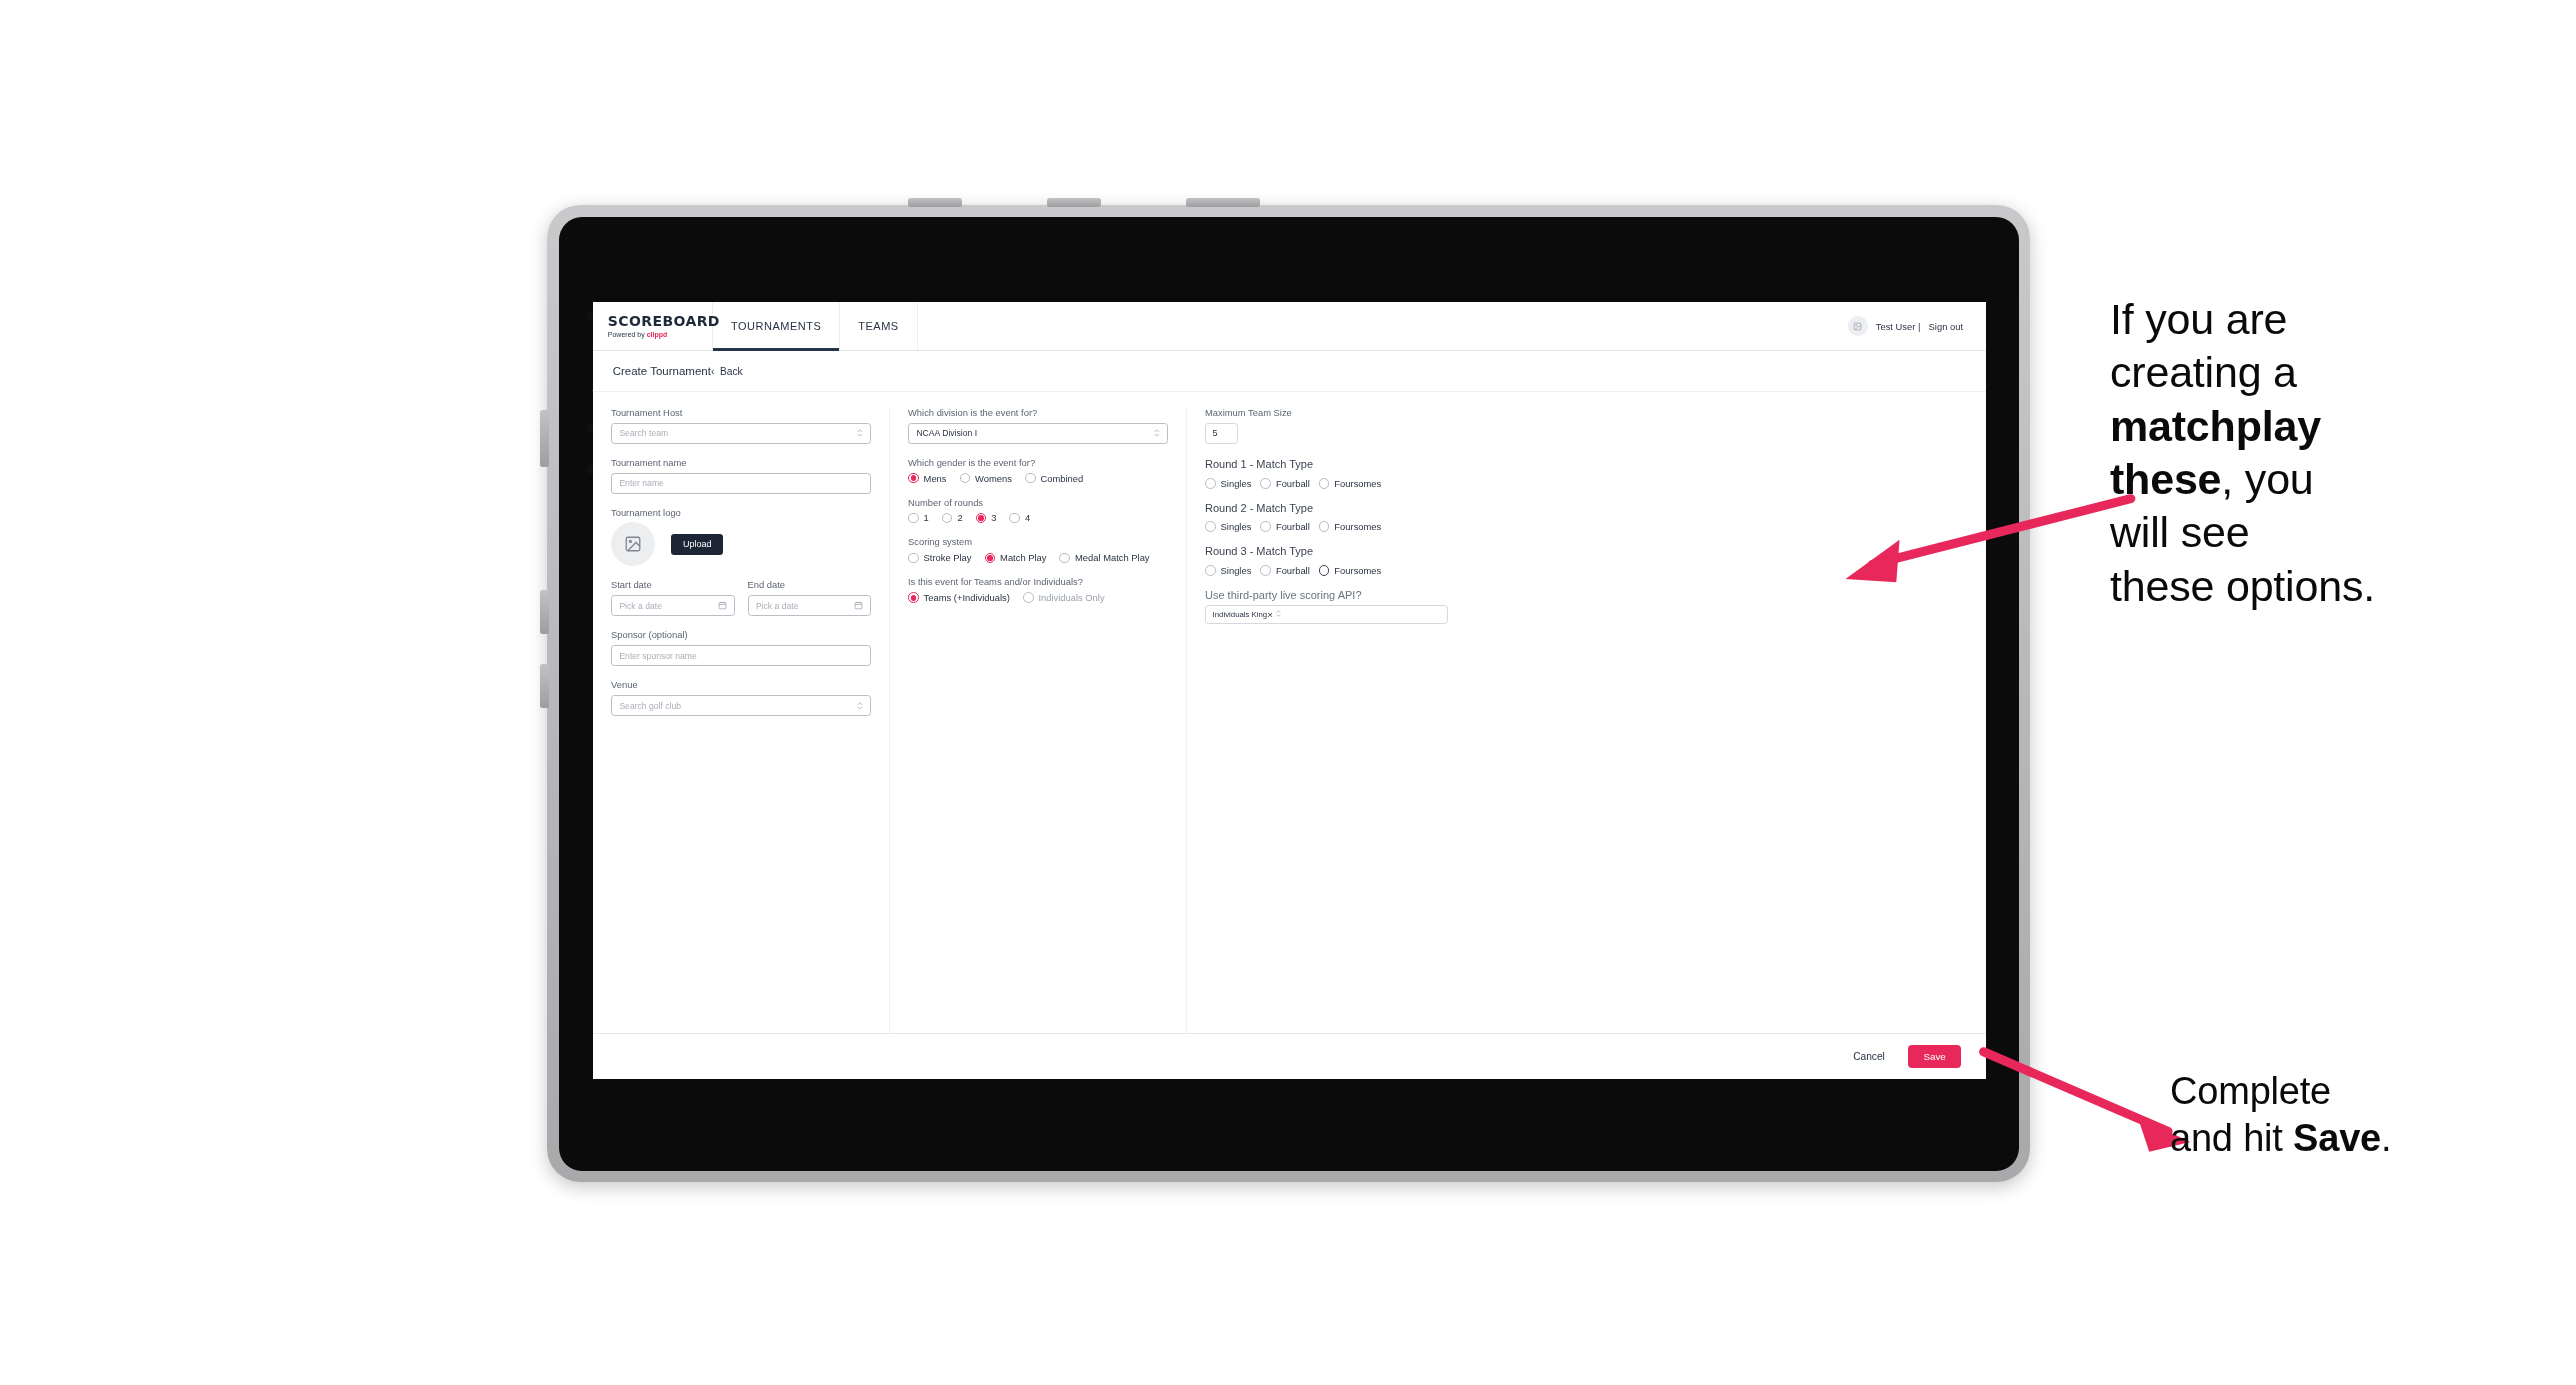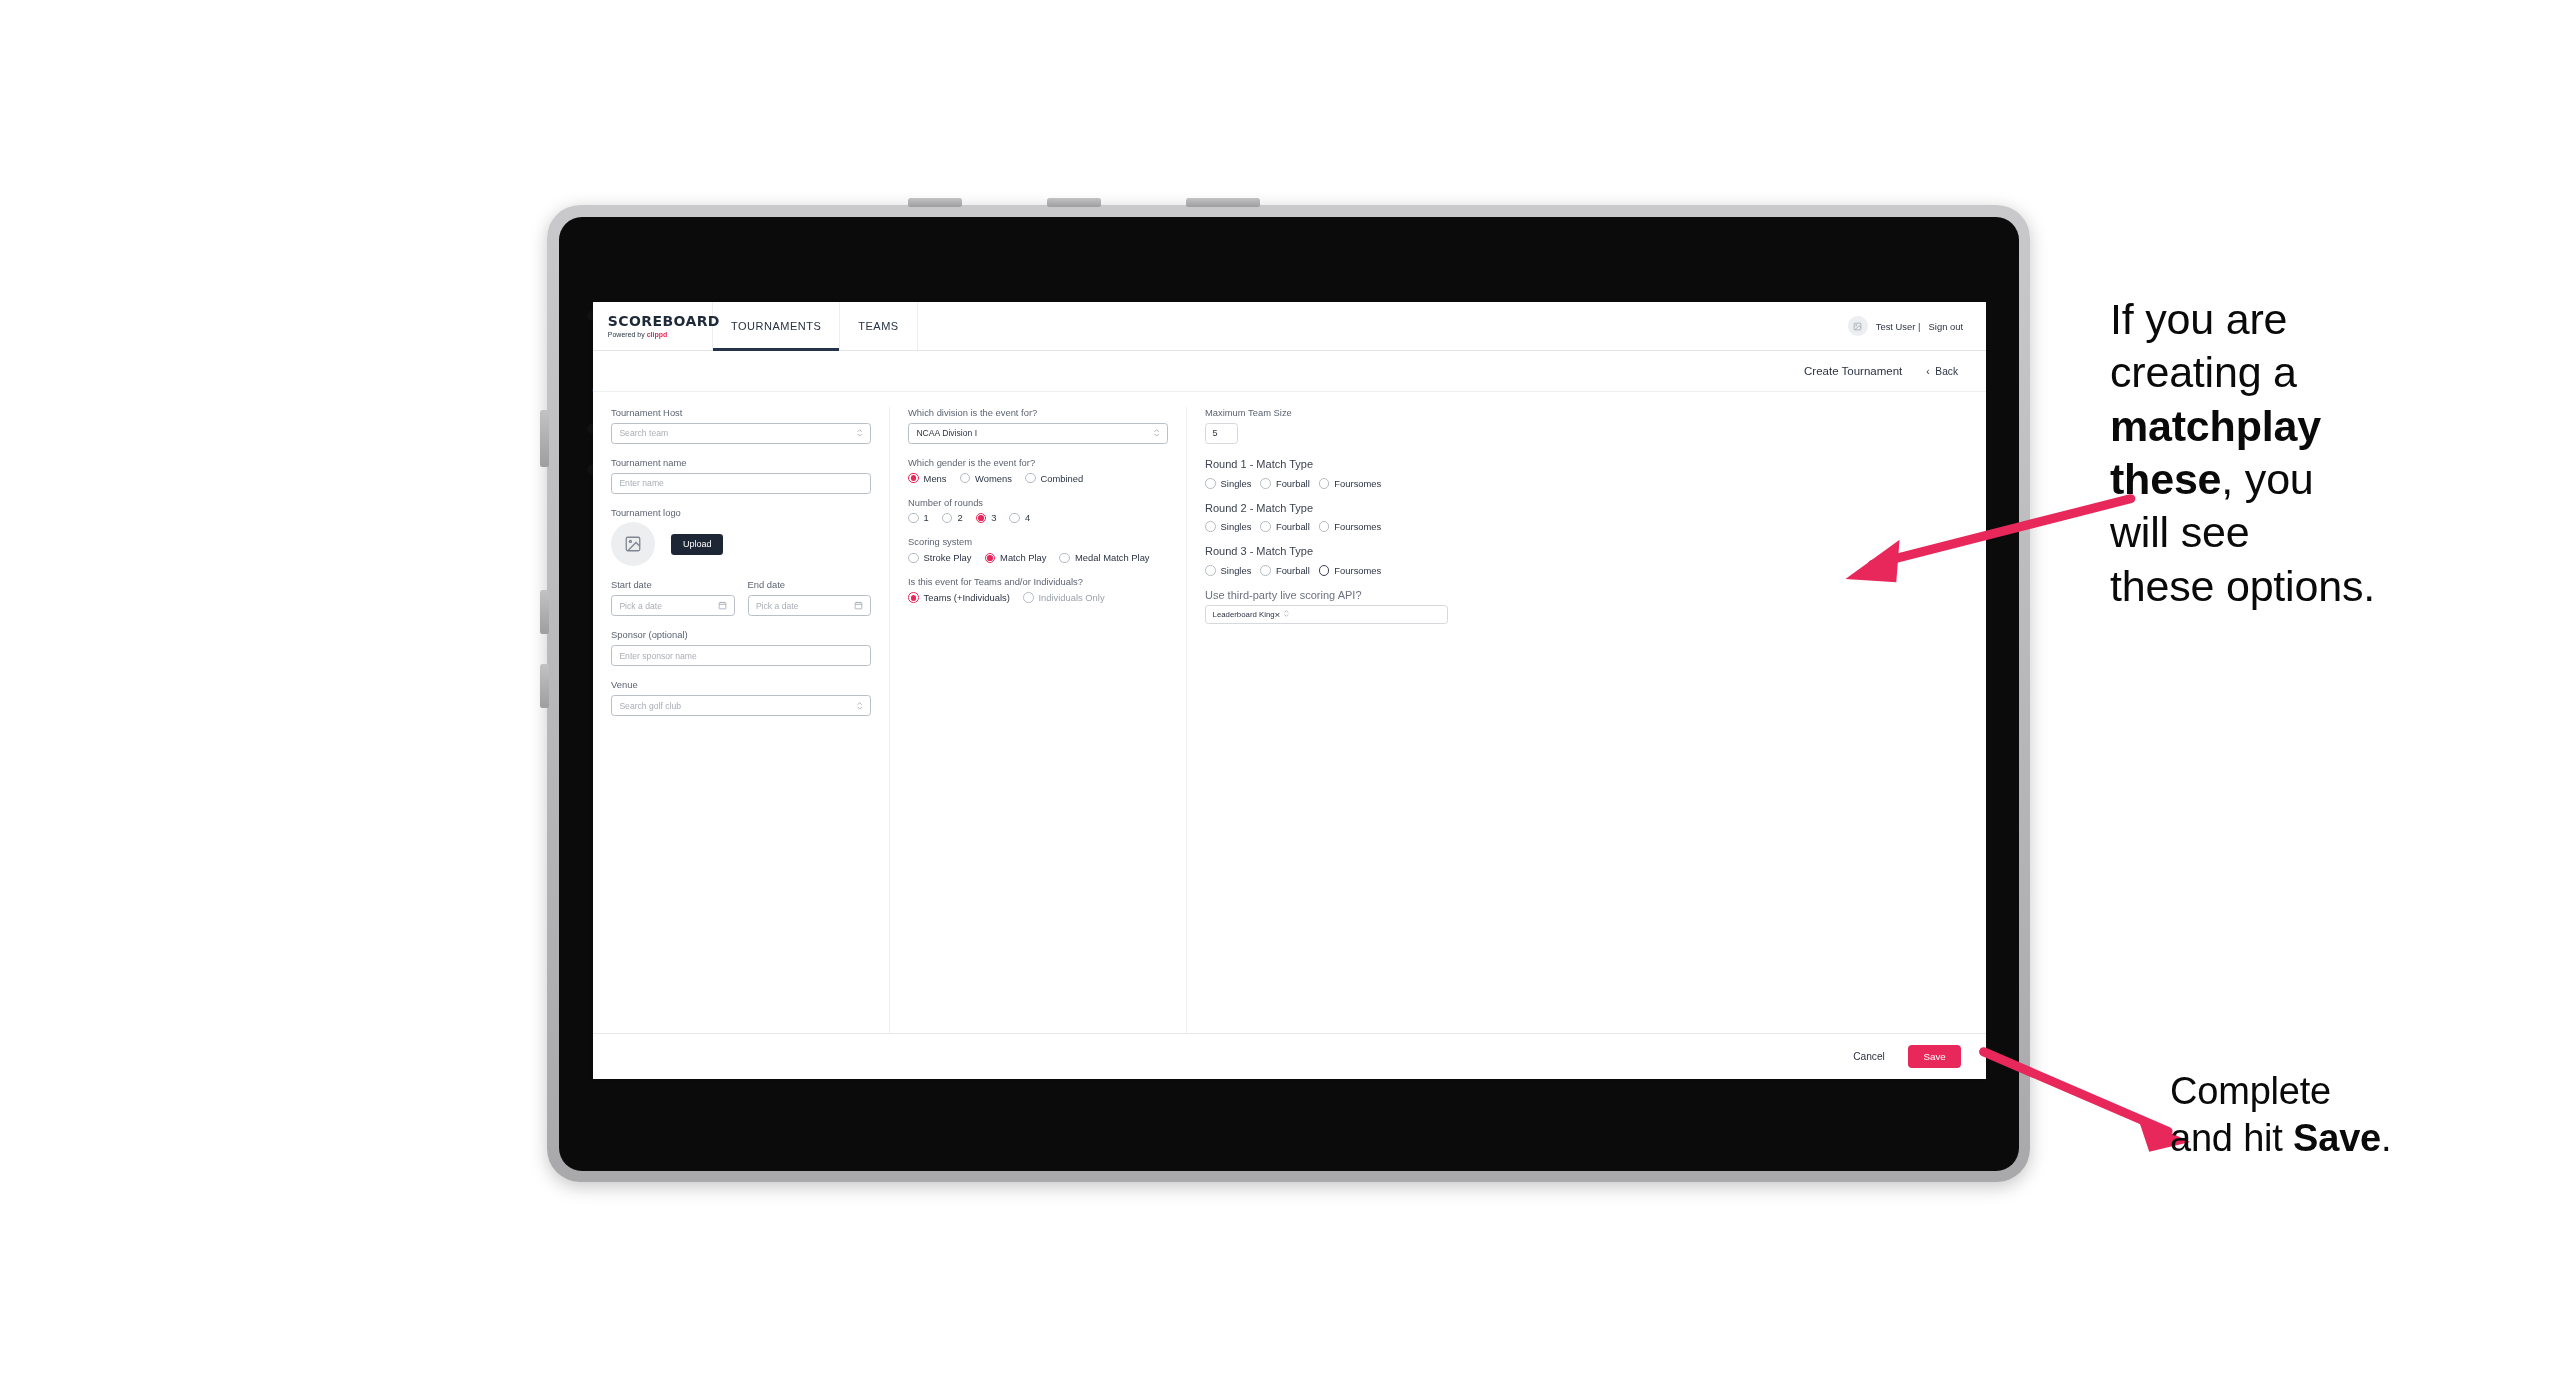--- a/index.html
+++ b/index.html
@@ -118,24 +118,23 @@
     display: flex; align-items: center; justify-content: center;
   }
   #user-name { font-size: 9.4px; color: #2b3444; }
   #sign-out { font-size: 9.4px; color: #2b3444; cursor: pointer; }
 
   
   #page-head {
     height: 41px;
     flex: 0 0 41px;
     display: flex; align-items: center;
-    justify-content: flex-end;
+    justify-content: flex-start;
     padding: 0 28px 0 19.7px;
     border-bottom: 0.8px solid #eef0f2;
-    gap: 24px;
   }
   #page-title { font-size: 11.5px; color: #2b3444; }
   #back-link {
     font-size: 10.2px; color: #2b3444;
     display: flex; align-items: center; gap: 5.7px;
     cursor: pointer;
   }
 
   
   #form-body {
@@ -554,21 +553,21 @@
         </div>
         <div class="radio">
           <span class="dot focus"></span>
           <span>Foursomes</span>
         </div>
       </div>
 
       <div style="margin-top:8.2px">
         <label class="small-label">Use third-party live scoring API?</label>
         <div id="api-input">
-          <span>Leaderboard King</span>
+          <span>Individuals King</span>
           <span class="adorn">
             <span style="font-size:9.8px;cursor:pointer">×</span>
             <svg width="6.6" height="9" viewBox="0 0 10 14" fill="none" stroke="#a9aeb6" stroke-width="1.3">
                 <path d="M2 5.5L5 2.5l3 3"></path>
                 <path d="M2 8.5L5 11.5l3-3"></path>
               </svg>
           </span>
         </div>
       </div>
     </div>

